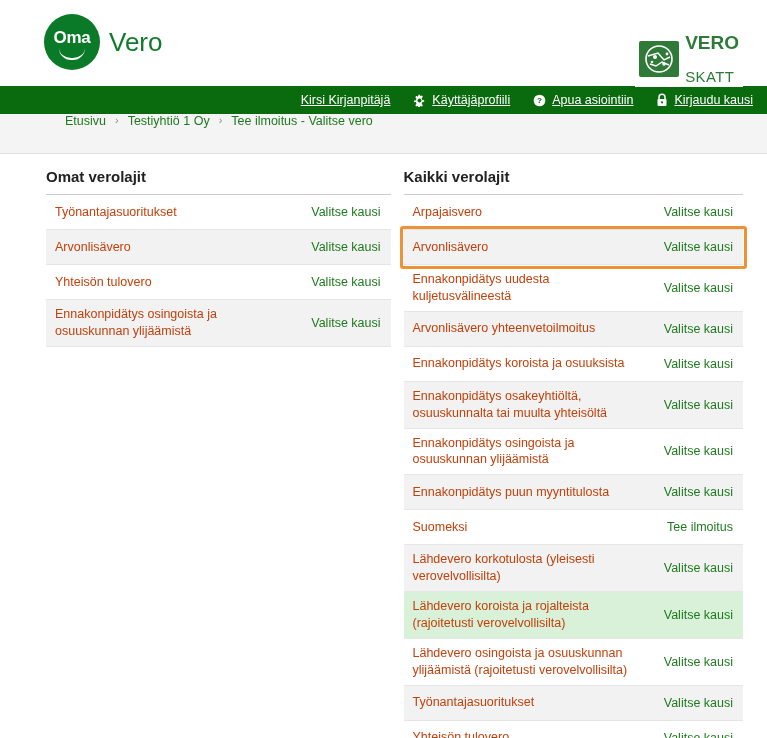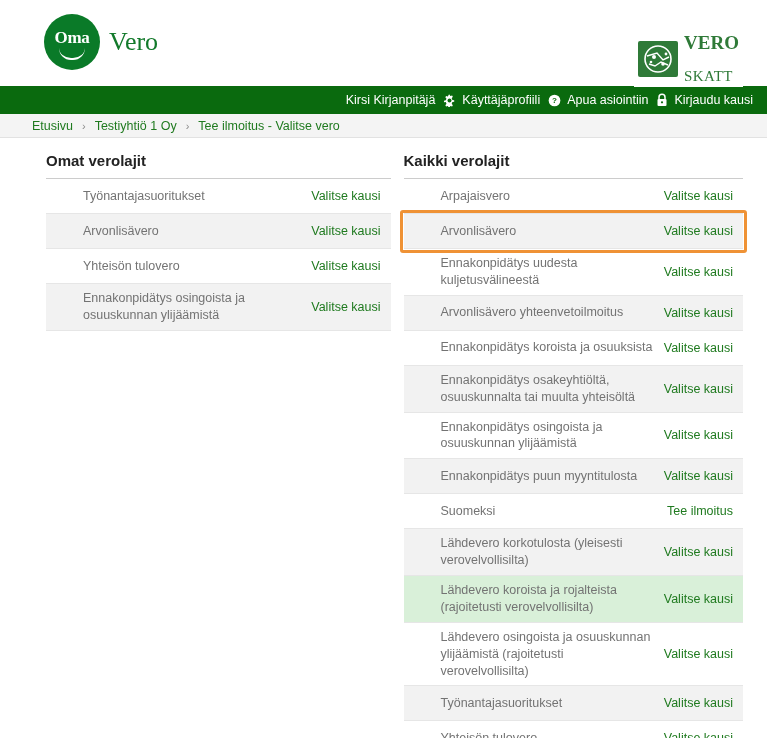--- a/index.html
+++ b/index.html
@@ -42,21 +42,20 @@
   .lang-tab:last-child { border-right: none; }
   .lang-tab.active {
     color: #333333;
   }
 
   
   .brand-header {
     position: relative;
     height: 86px;
     background: #ffffff;
-    font-family: Liberation Serif, serif;
   }
   .logo-wrap {
     position: absolute;
     left: 44px;
     top: 14px;
     display: flex;
     align-items: center;
   }
   .logo-circle {
     position: relative;
@@ -135,40 +134,41 @@
     align-items: center;
     justify-content: flex-end;
     padding-right: 14px;
     box-sizing: border-box;
   }
   .nav-item {
     display: flex;
     align-items: center;
     color: #ffffff;
     font-size: 12.5px;
-    margin-left: 8px;
+    margin-left: 23px;
     cursor: pointer;
     white-space: nowrap;
+    text-decoration: underline;
   }
   .nav-item.plain { cursor: default; }
   .nav-ico {
     display: inline-flex;
     align-items: center;
     justify-content: center;
     margin-right: 6px;
   }
 
   
   .breadcrumb-bar {
-    height: 24px;
+    height: 40px;
     background: #f4f4f4;
     border-bottom: 1px solid #e2e2e2;
     display: flex;
-    align-items: center;
-    padding-left: 32px;
+    align-items: flex-start;
+    padding-left: 65px;
     box-sizing: border-box;
   }
   .crumb {
     font-size: 12.5px;
     color: #1f7a1f;
     cursor: pointer;
     white-space: nowrap;
   }
   .crumb.current { cursor: default; }
   .crumb-sep {
@@ -211,25 +211,24 @@
     padding: 6px 10px 6px 9px;
     box-sizing: border-box;
     border-bottom: 1px solid #e6e6e6;
     background: #ffffff;
     cursor: pointer;
   }
   .tax-row.alt { background: #f2f2f2; }
   .tax-row.hover { background: #d9f0d9; }
   .tax-name {
     font-size: 12.5px;
-    color: #737373;
+    color: #c2410c;
     line-height: 1.35;
     padding-right: 10px;
     max-width: 235px;
-    margin-left: 28px;
   }
   .tax-action {
     font-size: 12.5px;
     color: #1f7a1f;
     white-space: nowrap;
     cursor: pointer;
     text-align: right;
   }
 
   

